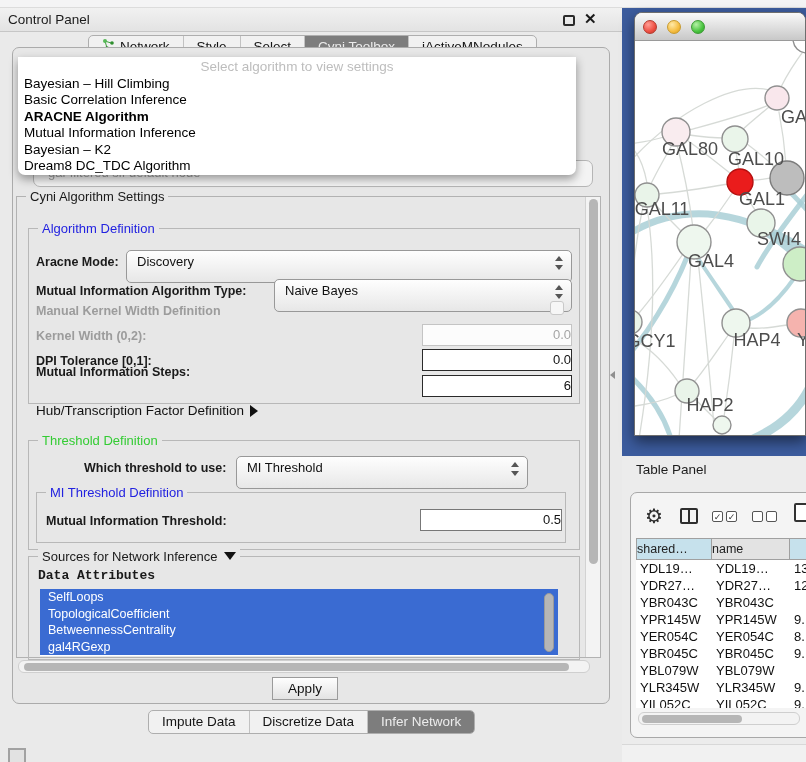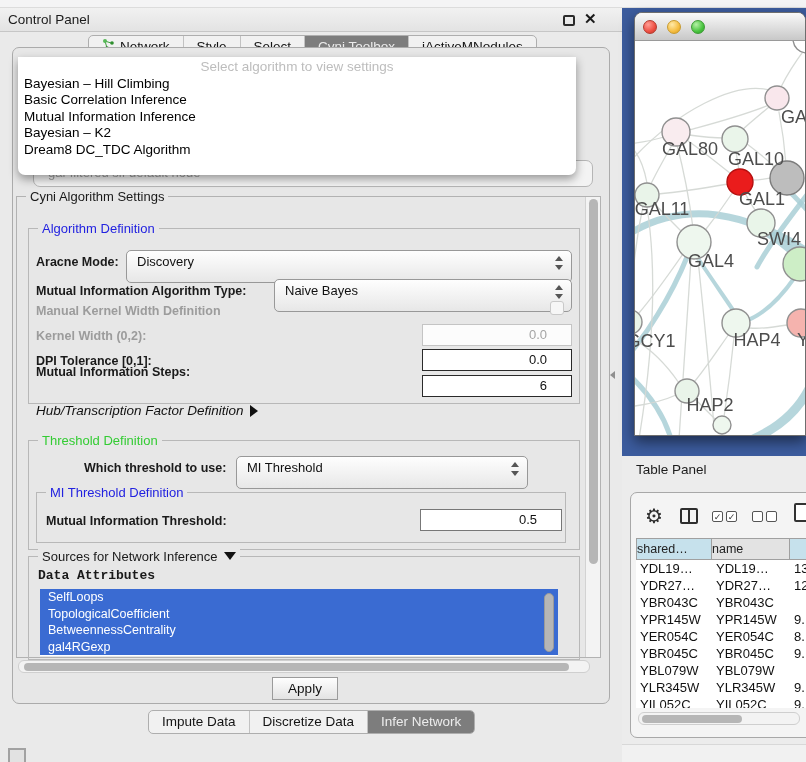--- a/index.html
+++ b/index.html
@@ -40,31 +40,31 @@
   .dd-item { height:16.4px; line-height:16.4px; padding-left:6px; font-size:13.5px; color:#000; }
   .dd-item.sel { font-weight:bold; }
 
   
   .group { border:1px solid #b2b2b2; }
   .group-title { position:absolute; font-size:13px; background:#e7e7e7; padding:0 4px; white-space:nowrap; }
   .t-blue { color:#2222e0; } .t-green { color:#33cc33; } .t-black { color:#1a1a1a; }
 
   .lbl { font-size:12.5px; font-weight:bold; color:#1a1a1a; white-space:nowrap; }
   .lbl.dis { color:#9c9c9c; }
-  .plain { font-size:13px; color:#111; white-space:nowrap;font-style:italic; }
+  .plain { font-size:13px; color:#111; white-space:nowrap; }
 
   
   .combo { border:1px solid #989898; border-radius:5px; background:linear-gradient(#fefefe,#e7e7e7); height:33px; }
   .combo .val { position:absolute; left:10px; top:0; line-height:22px; font-size:13px; color:#111; }
   .spin { position:absolute; right:7px; top:4px; width:9px; height:16px; }
   .spin i { position:absolute; left:0; width:0; height:0; border-left:4.5px solid transparent; border-right:4.5px solid transparent; }
   .spin .up { top:1px; border-bottom:5px solid #555; }
   .spin .dn { bottom:1px; border-top:5px solid #555; }
 
-  .field { height:22px; border:1.5px solid #2a2a2a; background:#fff; text-align:right; font-size:13px; line-height:19px; padding-right:24px; color:#111; }
+  .field { height:22px; border:1.5px solid #2a2a2a; background:#fff; text-align:right; font-size:13px; line-height:19px; padding-right:0; color:#111; }
   .field.dis { border:1px solid #c4c4c4; background:#fcfcfc; color:#a5a5a5; }
   .checkbox { width:14px; height:14px; border:1px solid #c9c9c9; border-radius:3px; background:#f6f6f6; }
 
   .tri-r { display:inline-block; width:0; height:0; border-top:6px solid transparent; border-bottom:6px solid transparent; border-left:8px solid #111; vertical-align:-2px; margin-left:6px; }
   .tri-d { display:inline-block; width:0; height:0; border-left:6px solid transparent; border-right:6px solid transparent; border-top:8px solid #111; vertical-align:1px; margin-left:6px; }
 
   .attr-list { background:#fff; overflow:hidden; }
   .attr-item { height:16.5px; line-height:16.5px; background:#3a6bd2; color:#fff; font-size:12.5px; padding-left:8px; }
 
   
@@ -155,20 +155,21 @@
 
   <div class="abs combo-sliver">
     <span>gal-filtered sif default node</span>
   </div>
 
   <div class="abs popup">
     <div class="popup-prompt">Select algorithm to view settings</div>
     <div>
         <div class="dd-item">Bayesian – Hill Climbing</div>
         <div class="dd-item">Basic Correlation Inference</div>
+        <div class="dd-item sel">ARACNE Algorithm</div>
         <div class="dd-item">Mutual Information Inference</div>
         <div class="dd-item">Bayesian – K2</div>
         <div class="dd-item">Dream8 DC_TDC Algorithm</div>
       </div>
   </div>
 
   <div class="abs group" style="left:16px;top:196px;width:585px;height:462px;"></div>
   <span class="group-title t-black" style="left:26px;top:189px;">Cyni Algorithm Settings</span>
 
   <div class="abs sb-track-v" style="left:585px;top:197px;width:15px;height:460px;">

